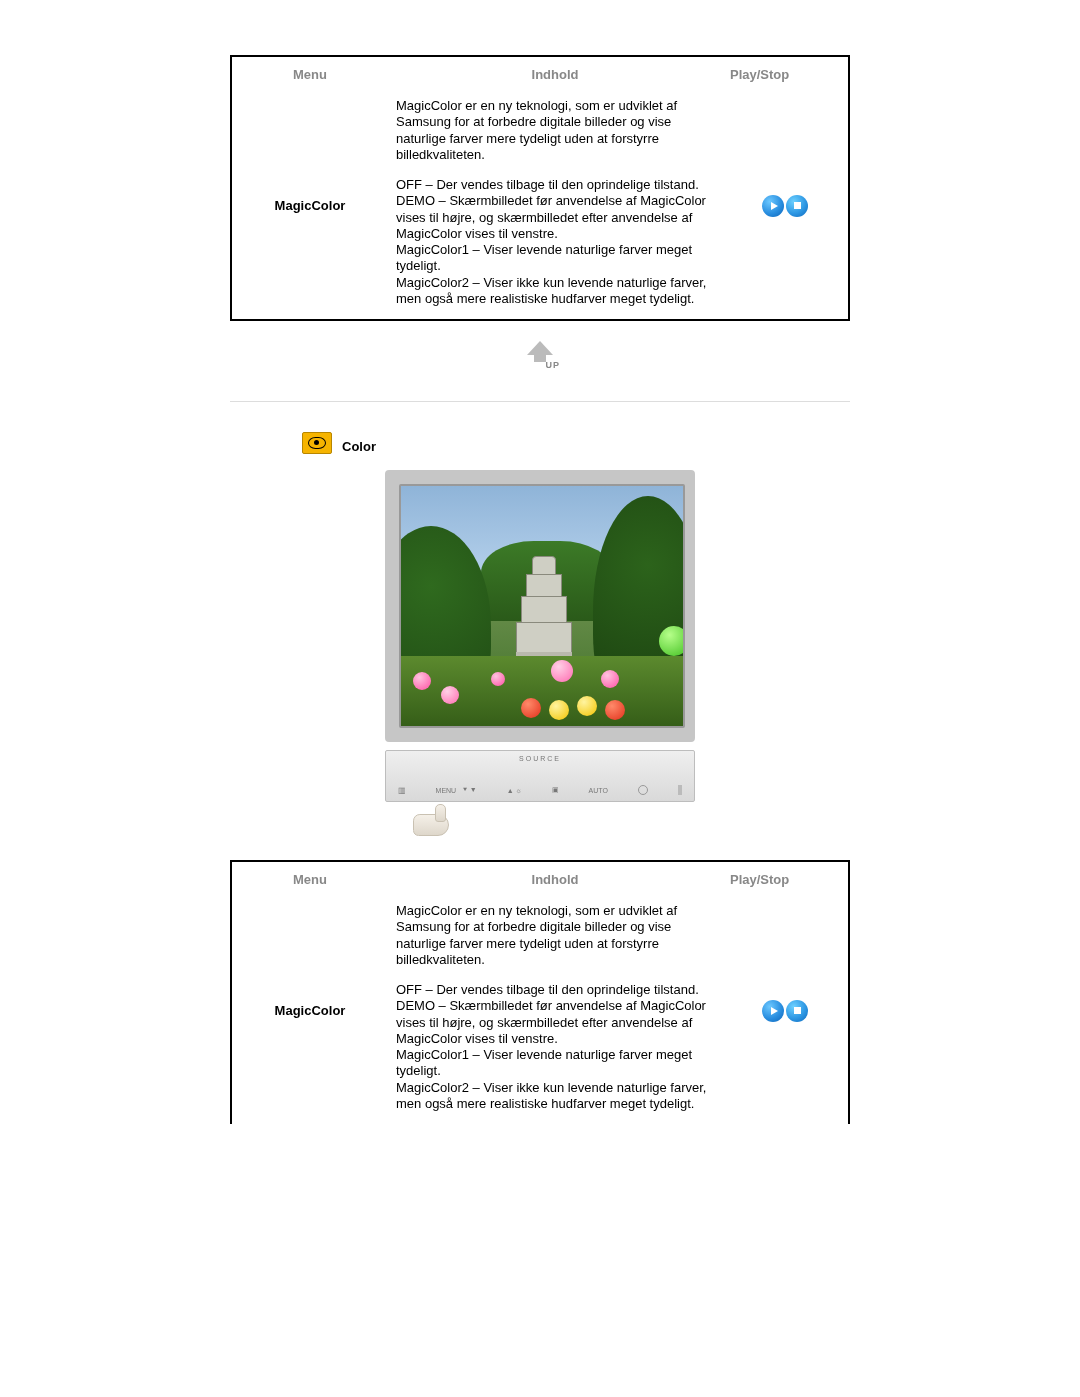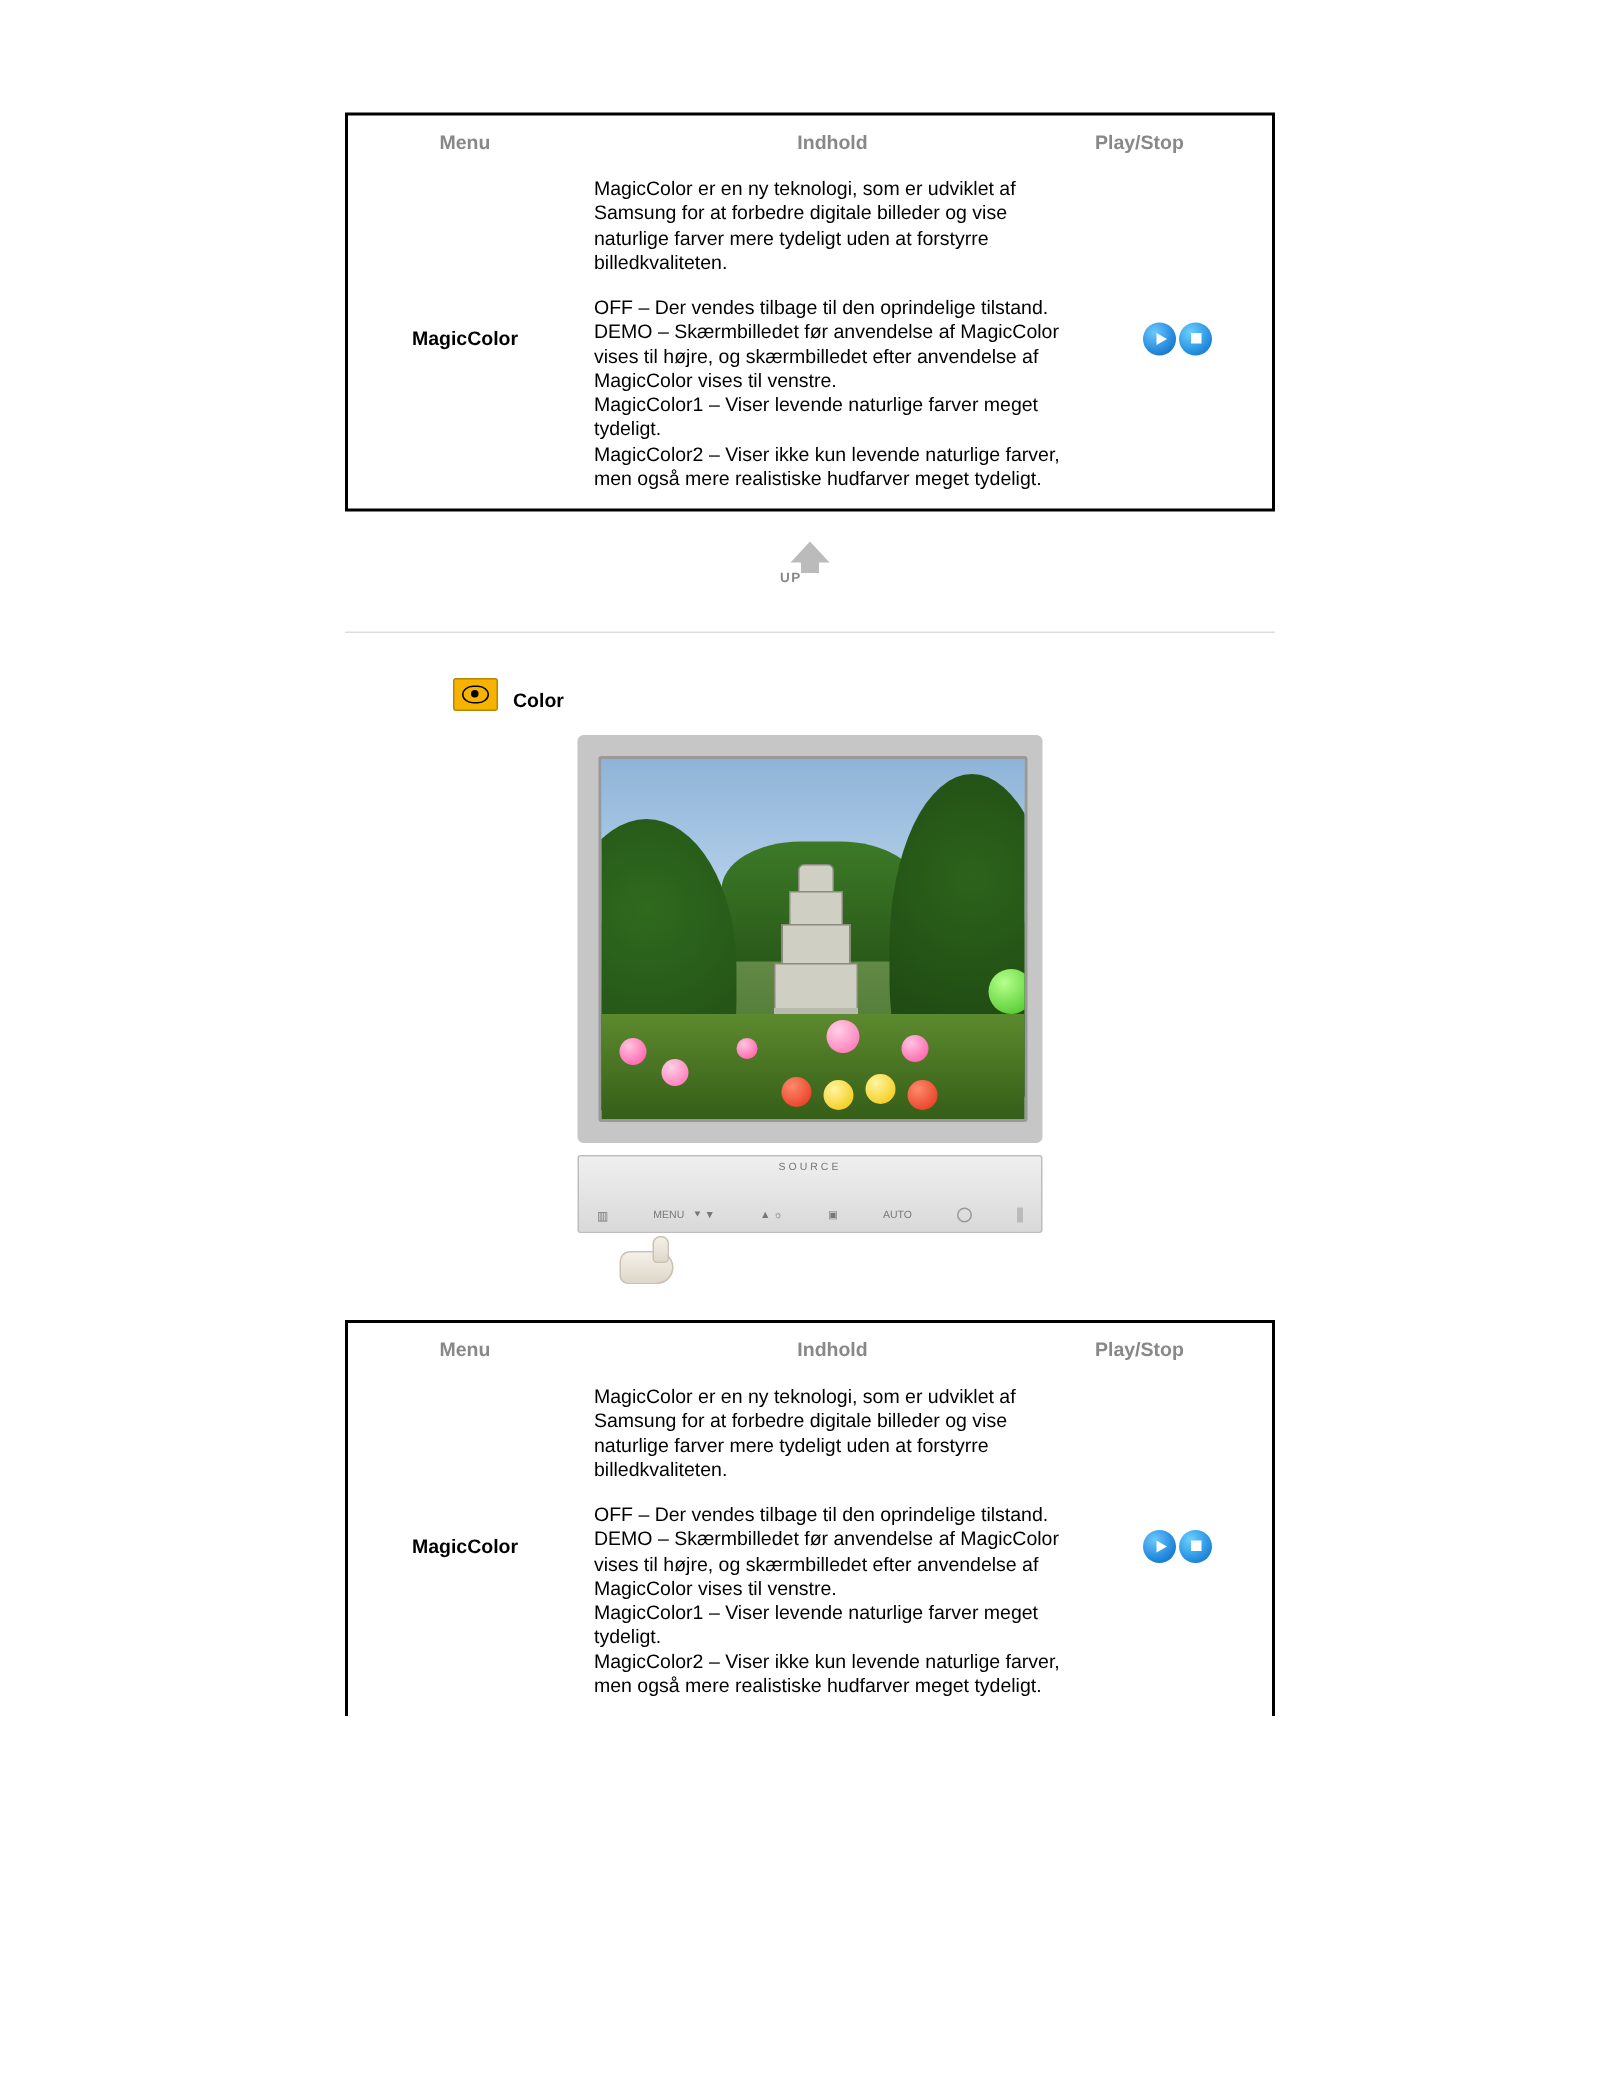--- a/index.html
+++ b/index.html
@@ -1,38 +1,38 @@
 <!DOCTYPE html>
 <html><head>
 <meta charset="utf-8">
 <style>
   html,body{margin:0;padding:0;background:#fff;font-family:Arial,Helvetica,sans-serif;font-size:13px;color:#000;}
   .page{width:1080px;margin:0 auto;}
-  .content{width:620px;margin:0 auto;padding-top:75px;}
+  .content{width:620px;margin:0 auto;padding-top:55px;}
   .osd-table{border:2px solid #000;border-collapse:separate;border-spacing:0;width:100%;}
   .osd-table td,.osd-table th{vertical-align:top;padding:6px 8px;}
   .hdr td{font-weight:bold;color:#888;padding-top:10px;padding-bottom:10px;}
   .hdr .c-menu{text-align:center;width:140px;}
   .hdr .c-ind{text-align:center;}
   .hdr .c-ps{text-align:left;width:110px;}
   .row-label{font-weight:bold;color:#000;text-align:center;padding-right:8px;}
   .row-desc{color:#000;line-height:1.25;}
   .row-desc p{margin:0 0 14px 0;}
   .row-desc p:last-child{margin-bottom:6px;}
   .playcell{text-align:center;vertical-align:middle !important;}
   .ps-wrap{display:inline-flex;gap:2px;}
   .circ{width:22px;height:22px;border-radius:50%;display:flex;align-items:center;justify-content:center;}
   .circ.play{background:radial-gradient(circle at 35% 30%,#6cc8ff 0%,#2a8fe0 55%,#0b63b8 100%);}
   .circ.play::after{content:"";width:0;height:0;border-left:7px solid #fff;border-top:4px solid transparent;border-bottom:4px solid transparent;margin-left:2px;}
   .circ.stop{background:radial-gradient(circle at 35% 30%,#6cd0ff 0%,#2e98e4 55%,#0c67bc 100%);}
   .circ.stop::after{content:"";width:7px;height:7px;background:#fff;}
   .up-badge{width:40px;height:30px;margin:20px auto 30px auto;position:relative;}
   .up-badge .arrow{width:0;height:0;border-left:13px solid transparent;border-right:13px solid transparent;border-bottom:14px solid #bbb;margin:0 auto;}
   .up-badge .stem{width:12px;height:8px;background:#bbb;margin:-1px auto 0 auto;}
-  .up-badge .txt{text-align:left;font-size:9px;font-weight:bold;color:#888;letter-spacing:1px;margin-top:-2px;}
+  .up-badge .txt{text-align:right;font-size:9px;font-weight:bold;color:#888;letter-spacing:1px;margin-top:-2px;}
   hr.sep{border:none;border-top:1px solid #ddd;margin:0 0 30px 0;}
   .sec-head{display:flex;align-items:flex-end;gap:10px;margin:12px 0 16px 72px;}
   .sec-icon{width:28px;height:20px;background:#f6b400;border:1px solid #b88600;border-radius:2px;display:flex;align-items:center;justify-content:center;}
   .sec-icon .eye{width:16px;height:10px;border:1.5px solid #000;border-radius:50%/60%;position:relative;}
   .sec-icon .eye::after{content:"";position:absolute;left:5px;top:2px;width:5px;height:5px;border-radius:50%;background:#000;}
   .sec-title{font-weight:bold;color:#000;}
   .monitor-wrap{width:310px;margin:0 auto 20px auto;}
   .crt{border:4px solid #c6c6c6;border-radius:4px;background:#c6c6c6;padding:10px;}
   .screen{width:100%;height:240px;border:2px solid #999;border-radius:2px;overflow:hidden;position:relative;background:linear-gradient(#8fb4d8,#aecbe8 45%,#6a8f4d 46%,#3d6e25 100%);}
   .sky{position:absolute;inset:0 0 55% 0;background:linear-gradient(#8fb4d8,#bcd6ef);} 

